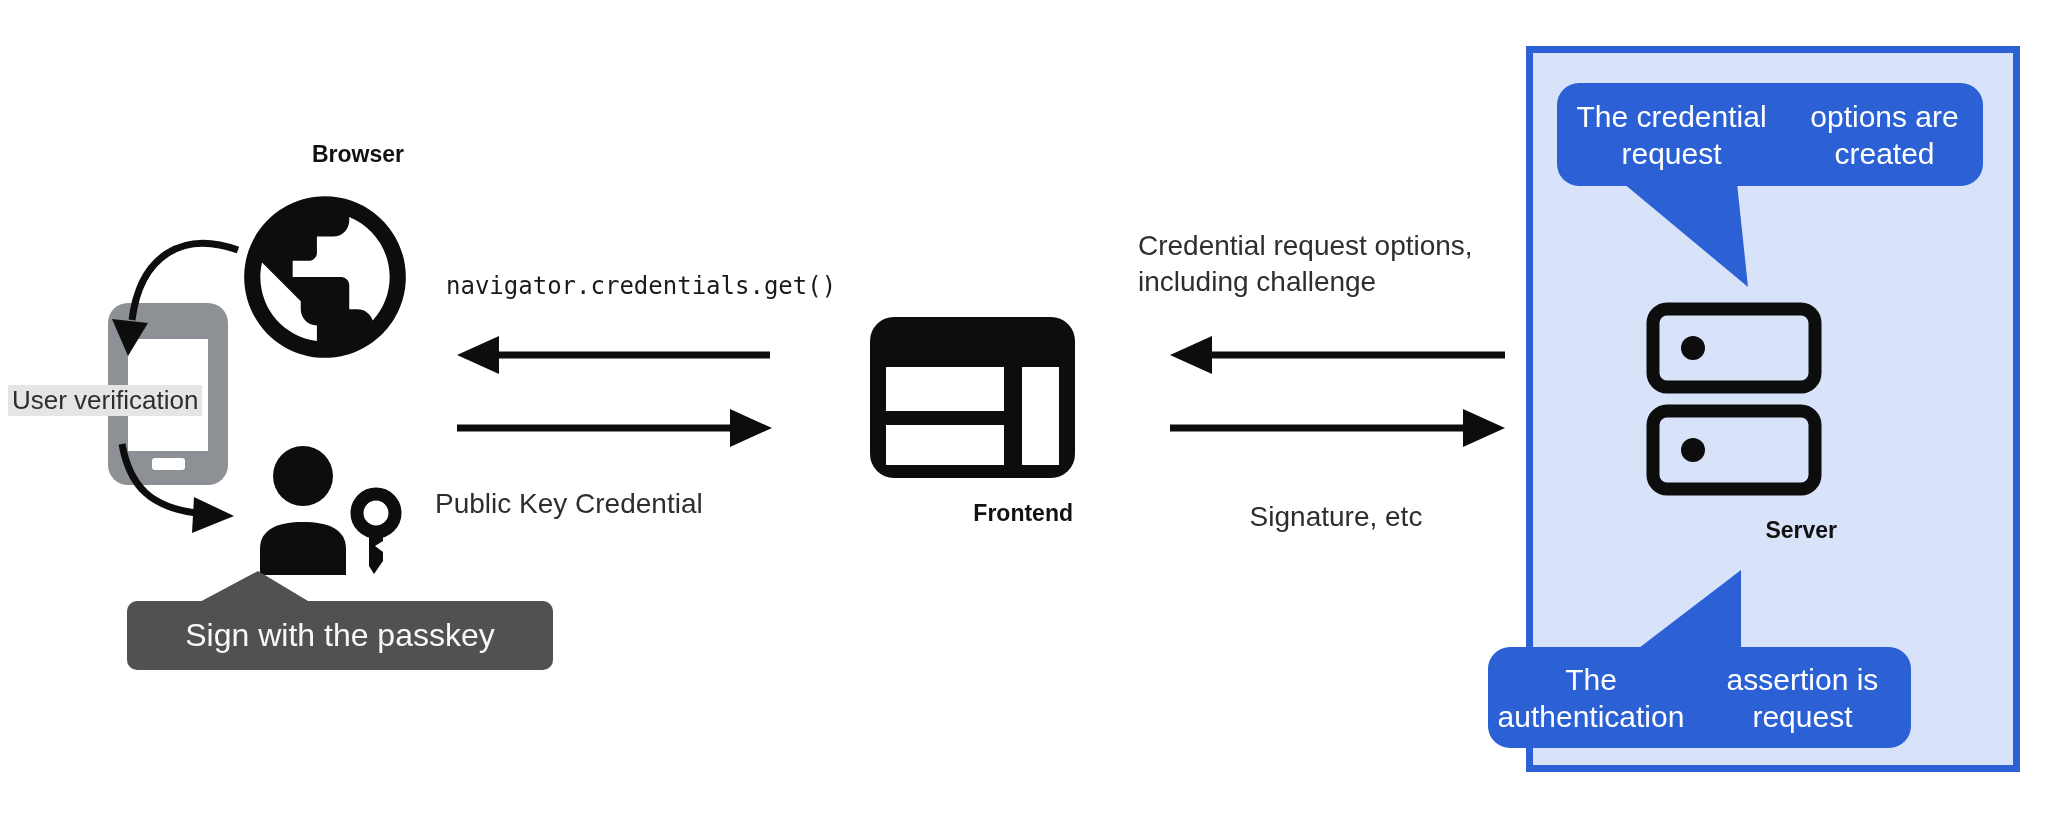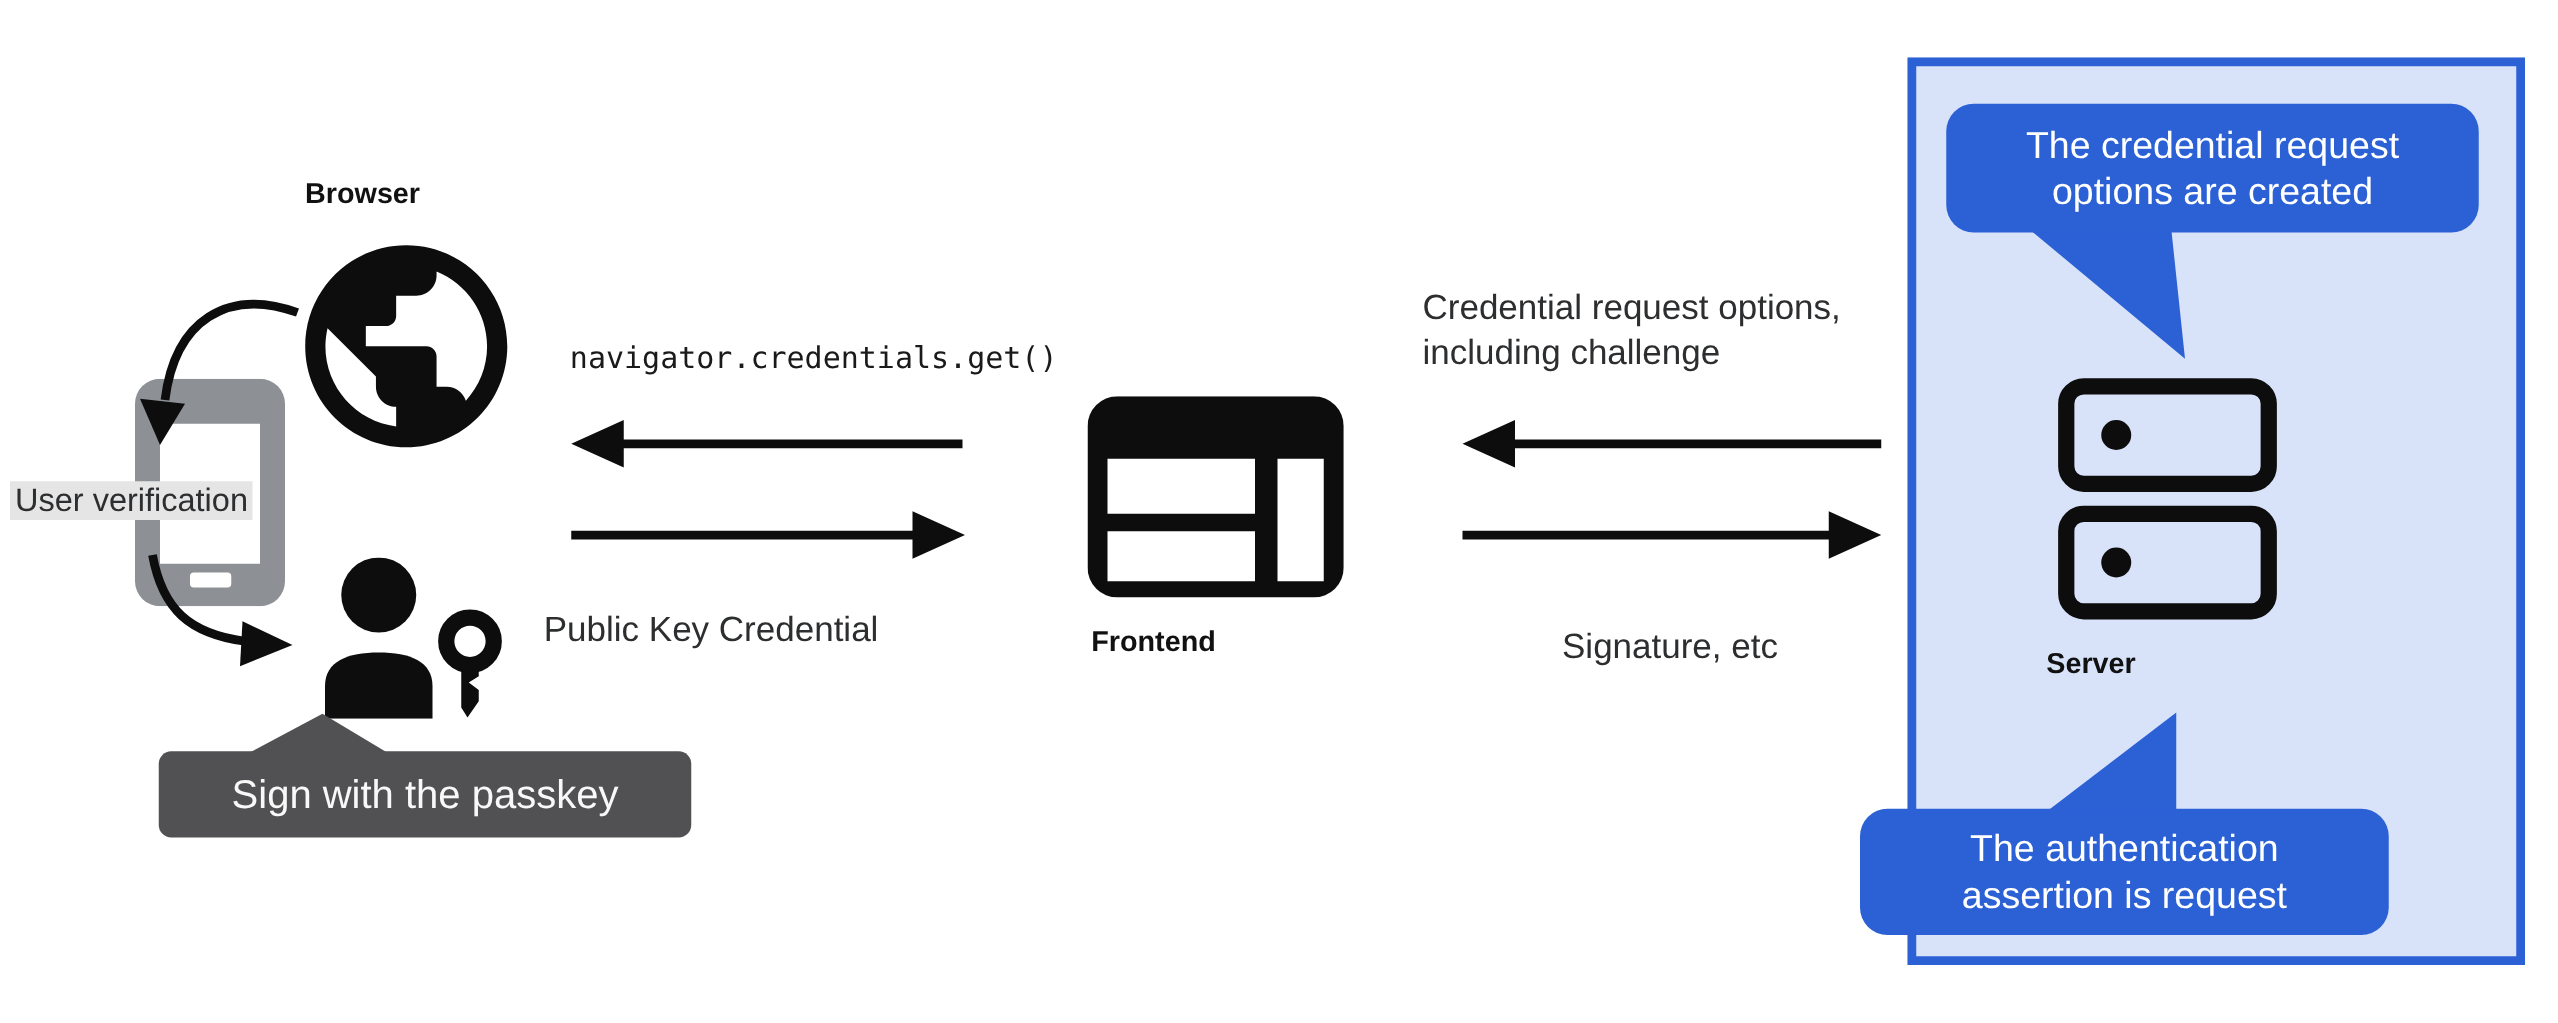--- a/index.html
+++ b/index.html
@@ -5,40 +5,40 @@
   :root{
     --panel-bg:#d8e3fa; --panel-border:#2b61d5; --bubble-bg:#2b61d5; --bubble-text:#ffffff;
     --tooltip-bg:#515153; --tooltip-text:#f8f8f8; --icon-black:#0d0d0d;
     --phone-gray:#8d9196; --text-dark:#2d2e30;
   }
   *{margin:0;padding:0;box-sizing:border-box}
   body{background:#fff;font-family:"Liberation Sans",sans-serif;}
   .canvas{position:relative;width:2046px;height:818px;background:#ffffff;overflow:hidden}
   .abs{position:absolute}
   .label{color:var(--text-dark);font-size:28px;white-space:nowrap}
-  .node-label{color:#111;font-weight:bold;font-size:23px;text-align:left;white-space:nowrap}
+  .node-label{color:#111;font-weight:bold;font-size:23px;text-align:right;white-space:nowrap}
   .browser-label{left:244px;top:141px;width:160px}
   .globe{left:228px;top:180px;z-index:1}
   .phone{left:108px;top:303px;z-index:1}
   .user-verification{left:8px;top:385px;font-size:26px;background:#e5e5e5;padding:0 4px;z-index:3}
   .person{left:254px;top:446px;z-index:1}
   .key{left:348px;top:487px;z-index:1}
   .tooltip{left:127px;top:601px;width:426px;height:69px;border-radius:10px;background:var(--tooltip-bg);
            color:var(--tooltip-text);font-size:32px;display:flex;align-items:center;justify-content:center;z-index:3}
-  .nav-code{left:446px;top:272px;width:400px;text-align:right;font-family:"DejaVu Sans Mono",monospace;
+  .nav-code{left:446px;top:272px;width:400px;text-align:left;font-family:"DejaVu Sans Mono",monospace;
             font-size:24px;color:#1a1a1a;white-space:nowrap}
   .pkc-label{left:435px;top:488px;width:400px;text-align:left}
   .frontend-icon{left:870px;top:317px;z-index:1}
   .frontend-label{left:873px;top:500px;width:200px}
   .cro-label{left:1138px;top:228px;line-height:36px;text-align:left}
   .sig-label{left:1186px;top:501px;width:300px;text-align:center}
   .panel{left:1526px;top:46px;width:494px;height:726px;background:var(--panel-bg);
          border:7px solid var(--panel-border);z-index:0}
   .bubble{background:var(--bubble-bg);color:var(--bubble-text);border-radius:22px;font-size:30px;
-          line-height:37px;display:flex;flex-direction:column;align-items:center;justify-content:center;
+          line-height:37px;display:flex;align-items:center;justify-content:center;
           text-align:center;z-index:3}
   .bubble-top{left:1557px;top:83px;width:426px;height:103px}
   .bubble-bottom{left:1488px;top:647px;width:423px;height:101px}
   .server-icon{left:1645px;top:301px;z-index:1}
   .server-label{left:1637px;top:517px;width:200px}
   .overlay{left:0;top:0;z-index:2;pointer-events:none}
 </style>
 </head>
 <body>
 

